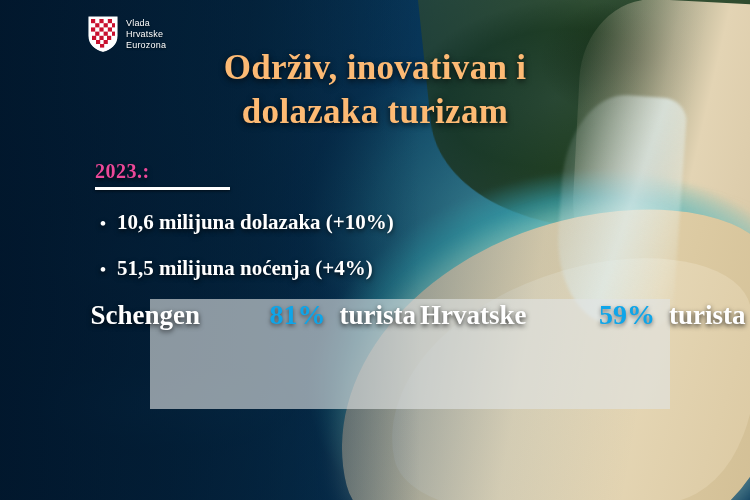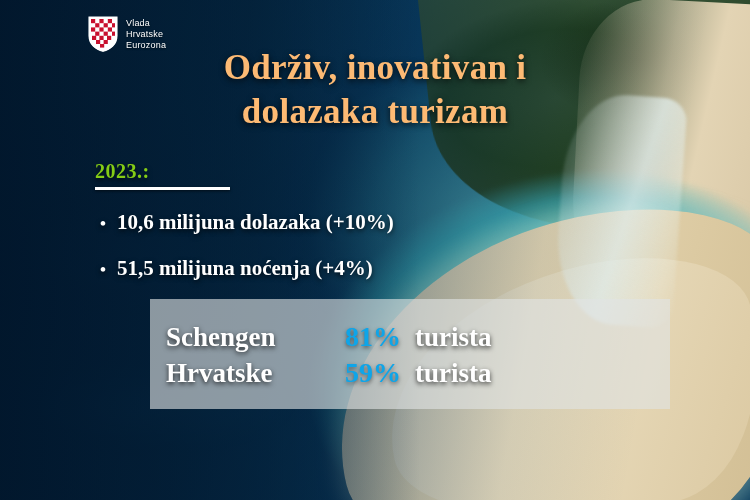--- a/index.html
+++ b/index.html
@@ -174,21 +174,21 @@
   }
   .title .l2 { display: block; }
 
   
   .year-wrap {
     position: absolute;
     left: 95px; top: 160px;
     z-index: 5;
   }
   .year {
-    color: #84cc16;
+    color: #ec4899;
     font-size: 20px;
     font-weight: bold;
     letter-spacing: .5px;
     text-shadow: 0 2px 5px rgba(0,0,0,.75);
   }
   .year-rule {
     margin-top: 4px;
     width: 135px;
     height: 3px;
     background: #ffffff;
@@ -225,21 +225,21 @@
     background: rgba(225,228,228,.62);
     z-index: 4;
   }
   .stats {
     position: absolute;
     left: 150px; top: 299px;
     width: 520px;
     height: 112px;
     z-index: 6;
     display: flex;
-    flex-direction: column;
+    flex-direction: row;
     justify-content: center;
     gap: 4px;
     padding-left: 16px;
     box-sizing: border-box;
   }
   .stat-row {
     display: flex;
     align-items: baseline;
     gap: 14px;
     color: #ffffff;

